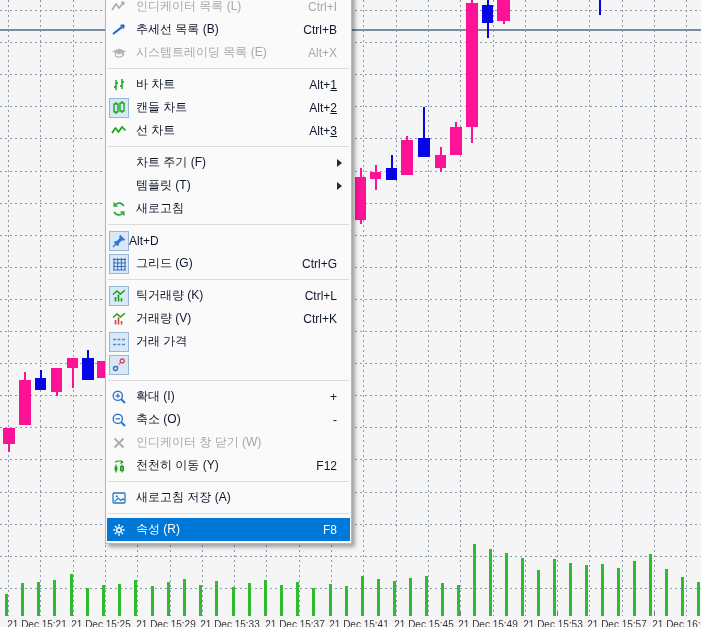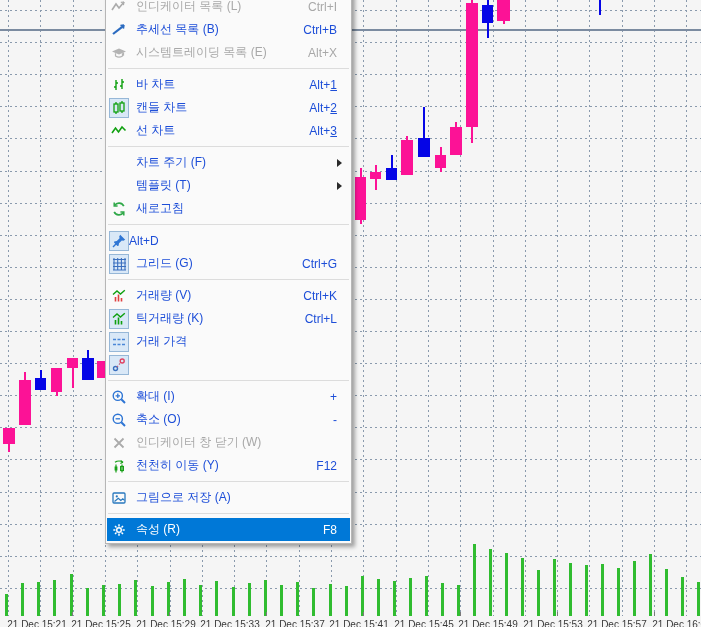--- a/index.html
+++ b/index.html
@@ -20,21 +20,21 @@
   .x-label{position:absolute;width:90px;margin-left:-45px;text-align:center;
            font-size:10px;color:#3A3A3A;white-space:nowrap;top:619px;}
   .x-tick{position:absolute;width:1px;height:4px;background:#7A7A7A;top:612px;}
 
   #context-menu{
     position:absolute;left:105px;top:-8px;width:247px;box-sizing:border-box;
     background:#FAFAFA;border:1px solid #B6B6B6;padding:2px 0;
     box-shadow:3px 3px 4px rgba(0,0,0,0.35);
   }
   .menu-row{height:23px;display:flex;align-items:center;margin:0 1px;
-            padding-left:2px;font-size:12px;color:#1d4ed8;position:relative;cursor:default;}
+            padding-left:2px;font-size:12px;color:#0f172a;position:relative;cursor:default;}
   .icon-box{width:20px;height:20px;flex:none;display:flex;align-items:center;justify-content:center;
             border:1px solid transparent;box-sizing:border-box;}
   .icon-box.checked{background:#D9E8F7;border-color:#96B7D7;}
   .menu-label{margin-left:7px;flex:1;white-space:nowrap;overflow:hidden;}
   .menu-shortcut{margin-right:13px;white-space:nowrap;}
   .menu-row.disabled{color:#A8A8A8;}
   .menu-row.highlighted{background:#0078D7;color:#FFFFFF;}
   .menu-sep{height:1px;background:#DCDCDC;margin:4px 2px;}
   .submenu-arrow{position:absolute;right:8px;top:50%;margin-top:-4px;width:0;height:0;
                  border-left:5px solid #2A2A2A;border-top:4px solid transparent;border-bottom:4px solid transparent;}
@@ -289,38 +289,38 @@
       <span class="icon-box checked">
         <svg width="16" height="16" viewBox="0 0 16 16">
           <path d="M3 2 v12 M6.7 2 v12 M10.4 2 v12 M14 2 v12 M2 3.5 h13 M2 7 h13 M2 10.5 h13 M2 14 h13" fill="none" stroke="#3A6FBF" stroke-width="1.1"></path>
         </svg>
       </span>
       <span class="menu-label">그리드 (G)</span>
       <span class="menu-shortcut">Ctrl+G</span>
     </div>
     <div class="menu-sep"></div>
     <div class="menu-row">
+      <span class="icon-box checked">
+        <svg width="16" height="16" viewBox="0 0 16 16">
+          <path d="M4.5 13.5 V9 M7.5 13.5 V6.5 M10.5 13.5 V10" stroke="#0FA00F" stroke-width="1.6" fill="none"></path>
+          <polyline points="2,6.5 6,3 9.5,6 13.8,2.2" fill="none" stroke="#0FA00F" stroke-width="1.4"></polyline>
+        </svg>
+      </span>
+      <span class="menu-label">틱거래량 (K)</span>
+      <span class="menu-shortcut">Ctrl+L</span>
+    </div>
+    <div class="menu-row">
       <span class="icon-box">
         <svg width="16" height="16" viewBox="0 0 16 16">
           <path d="M4.5 13.5 V9 M7.5 13.5 V6.5 M10.5 13.5 V10" stroke="#E04040" stroke-width="1.6" fill="none"></path>
           <polyline points="2,6.5 6,3 9.5,6 13.8,2.2" fill="none" stroke="#0FA00F" stroke-width="1.4"></polyline>
         </svg>
       </span>
       <span class="menu-label">거래량 (V)</span>
       <span class="menu-shortcut">Ctrl+K</span>
-    </div>
-    <div class="menu-row">
-      <span class="icon-box checked">
-        <svg width="16" height="16" viewBox="0 0 16 16">
-          <path d="M4.5 13.5 V9 M7.5 13.5 V6.5 M10.5 13.5 V10" stroke="#0FA00F" stroke-width="1.6" fill="none"></path>
-          <polyline points="2,6.5 6,3 9.5,6 13.8,2.2" fill="none" stroke="#0FA00F" stroke-width="1.4"></polyline>
-        </svg>
-      </span>
-      <span class="menu-label">틱거래량 (K)</span>
-      <span class="menu-shortcut">Ctrl+L</span>
     </div>
     <div class="menu-row">
       <span class="icon-box checked">
         <svg width="16" height="16" viewBox="0 0 16 16">
           <path d="M2 5.5 h3 M6.5 5.5 h3 M11 5.5 h3 M2 10.5 h3 M6.5 10.5 h3 M11 10.5 h3" stroke="#4A86D8" stroke-width="1.6" fill="none"></path>
         </svg>
       </span>
       <span class="menu-label">거래 가격</span>
     </div>
     <div class="menu-row">
@@ -377,21 +377,21 @@
     </div>
     <div class="menu-sep"></div>
     <div class="menu-row">
       <span class="icon-box">
         <svg width="16" height="16" viewBox="0 0 16 16">
           <rect x="2" y="3" width="12" height="10" rx="1" fill="none" stroke="#2878BE" stroke-width="1.3"></rect>
           <circle cx="5.8" cy="6.4" r="1.1" fill="#2878BE"></circle>
           <path d="M3.5 11.5 L7.3 8.3 L9.8 10.4 L11.8 8.8 L13.5 10.4" fill="none" stroke="#2878BE" stroke-width="1.2"></path>
         </svg>
       </span>
-      <span class="menu-label">그림으로 저장 (A)</span>
+      <span class="menu-label">새로고침 저장 (A)</span>
     </div>
     <div class="menu-sep"></div>
     <div class="menu-row highlighted">
       <span class="icon-box">
         <svg width="16" height="16" viewBox="0 0 16 16">
           <circle cx="8" cy="8" r="2.3" fill="none" stroke="#FFFFFF" stroke-width="1.5"></circle>
           <path d="M8 2.3 v2.1 M8 11.6 v2.1 M2.3 8 h2.1 M11.6 8 h2.1 M4 4 l1.5 1.5 M10.5 10.5 L12 12 M12 4 l-1.5 1.5 M5.5 10.5 L4 12" fill="none" stroke="#FFFFFF" stroke-width="1.5"></path>
         </svg>
       </span>
       <span class="menu-label">속성 (R)</span>

